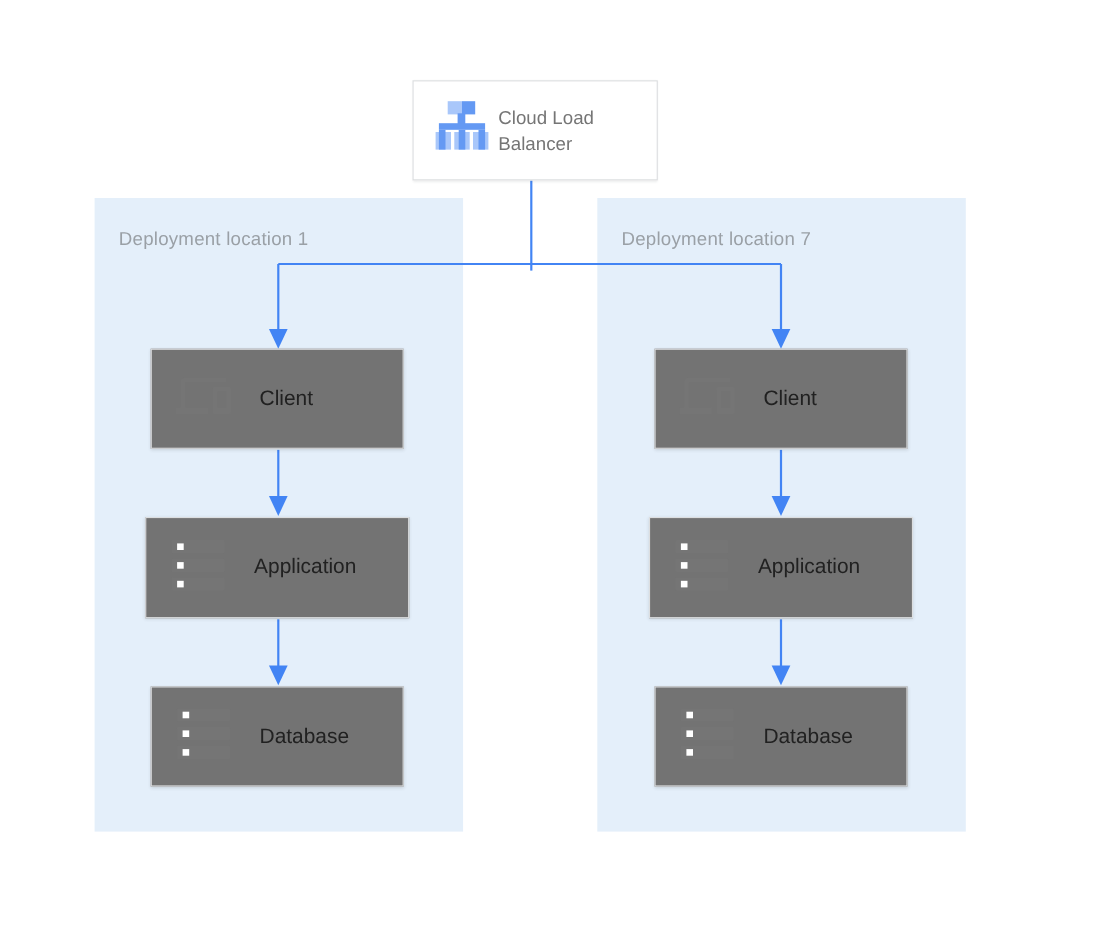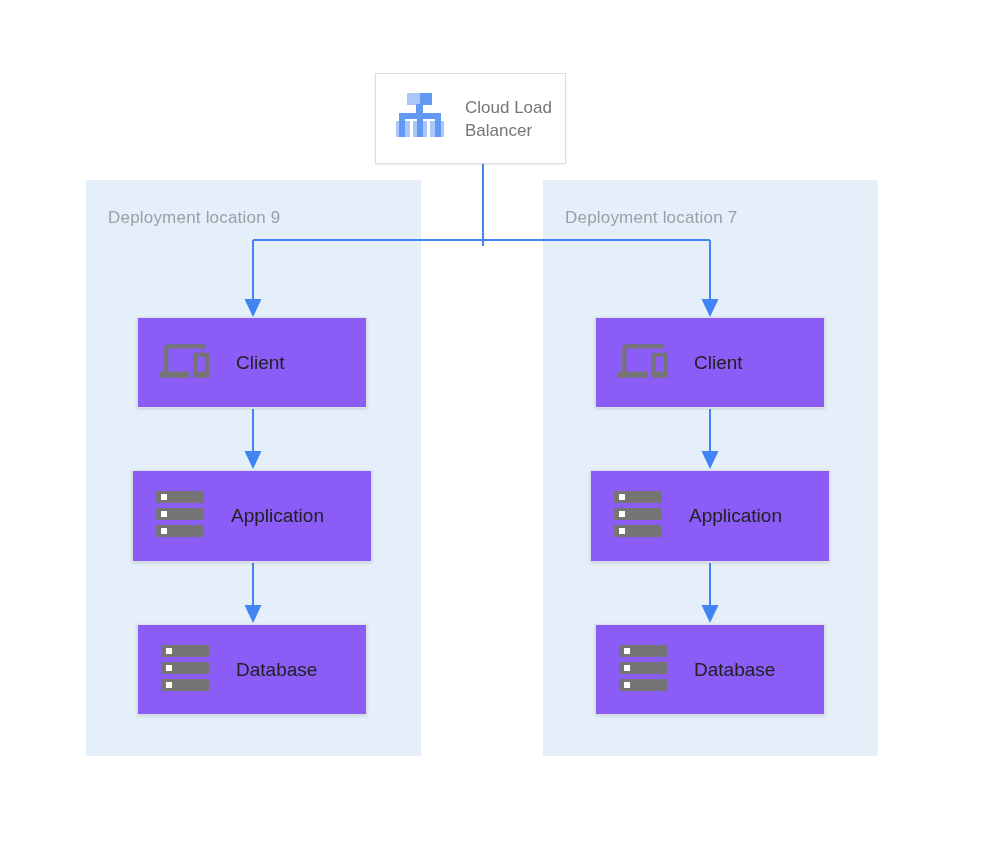--- a/index.html
+++ b/index.html
@@ -30,21 +30,21 @@
     position: absolute;
     left: 22px;
     top: 28px;
     font-size: 17px;
     color: #9AA0A6;
     letter-spacing: 0.2px;
     white-space: nowrap;
   }
   .node-box {
     position: absolute;
-    background: #8b5cf6;
+    background: #737373;
     border: 1px solid #DCDEE0;
     box-shadow: 0 1px 3px rgba(60,64,67,0.18);
     display: flex;
     align-items: center;
     box-sizing: border-box;
     padding-left: 22px;
     gap: 26px;
   }
   .node-label {
     font-size: 19px;
@@ -56,49 +56,49 @@
   .app-1      { left: 132px; top: 470px; width: 240px; height: 92px; }
   .db-1       { left: 137px; top: 624px; width: 230px; height: 91px; }
   
   .client-2   { left: 595px; top: 317px; width: 230px; height: 91px; }
   .app-2      { left: 590px; top: 470px; width: 240px; height: 92px; }
   .db-2       { left: 595px; top: 624px; width: 230px; height: 91px; }
 
   .lb-box {
     position: absolute;
     left: 375px; top: 73px;
-    width: 191px; height: 91px;
+    width: 223px; height: 91px;
     background: #ffffff;
     border: 1px solid #DBDDDF;
     box-shadow: 0 1px 2px rgba(60,64,67,0.10);
     display: flex;
     align-items: center;
     box-sizing: border-box;
     padding-left: 17px;
-    gap: 18px;
+    gap: 6px;
   }
   .lb-label {
     font-size: 17px;
     line-height: 23px;
     color: #757575;
     width: 102px;
   }
   .icon-gray { fill: #757575; }
   .lb-light  { fill: #A9C7FA; }
   .lb-med    { fill: #6499F3; }
   .srv-bar   { fill: #757575; }
   .srv-dot   { fill: #ffffff; }
 </style>
 </head>
 <body>
 
 <div class="canvas">
 
   <div class="panel left">
-    <div class="panel-label">Deployment location 9</div>
+    <div class="panel-label">Deployment location 1</div>
   </div>
   <div class="panel right">
     <div class="panel-label">Deployment location 7</div>
   </div>
 
   <svg class="connector-layer" viewBox="0 0 996 856" xmlns="http://www.w3.org/2000/svg">
     <g stroke-width="2" fill="none" stroke="#4284F4">
 
       <line x1="483" y1="164" x2="483" y2="246"></line>
       <line x1="253" y1="240" x2="710" y2="240"></line>

